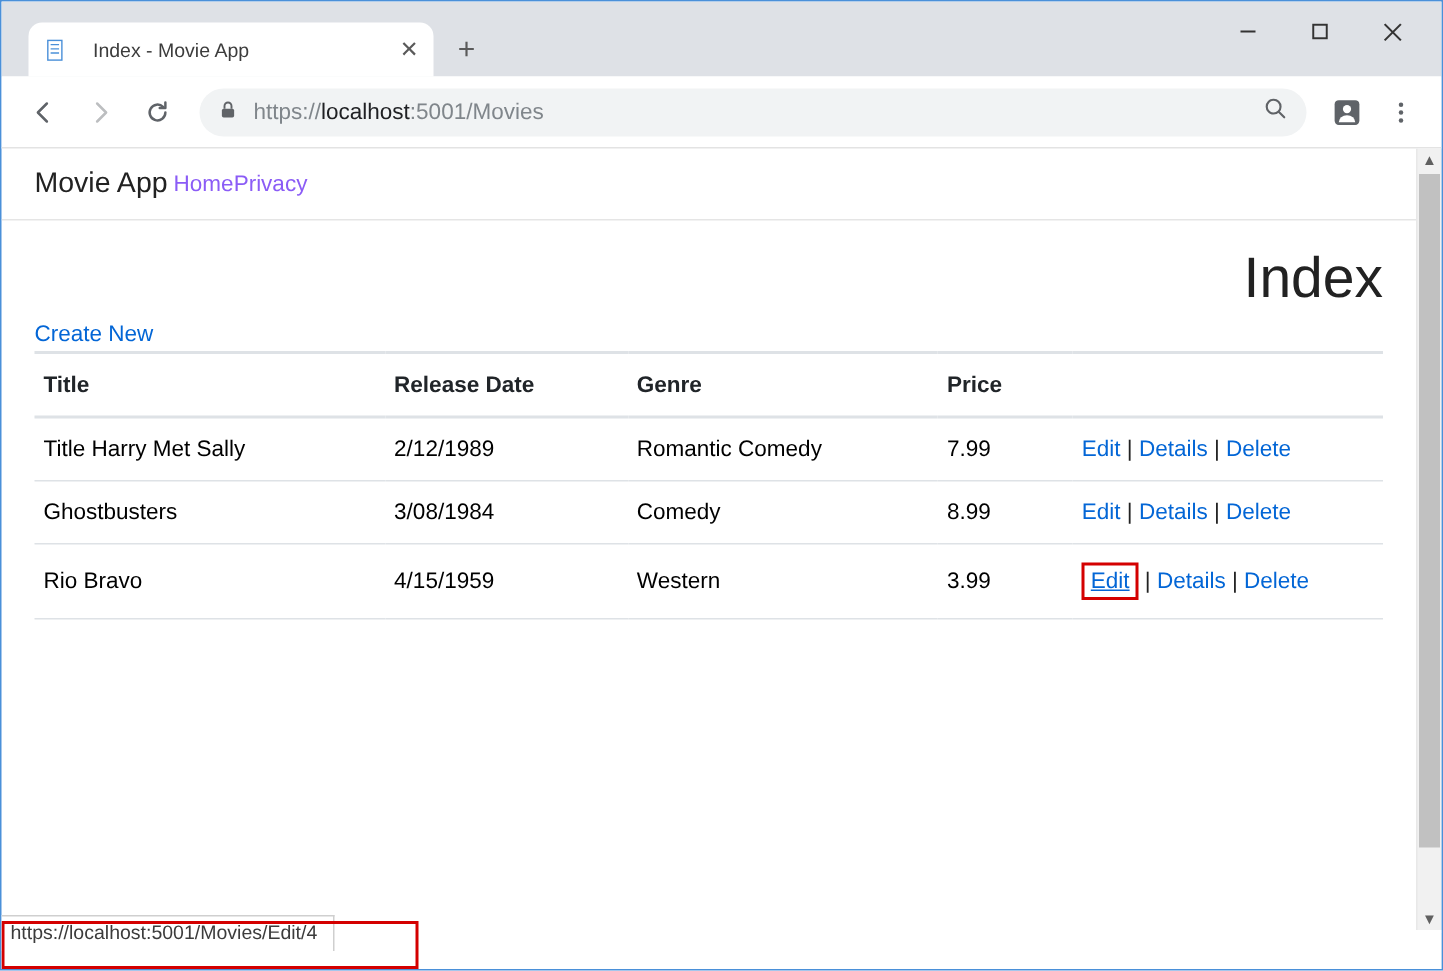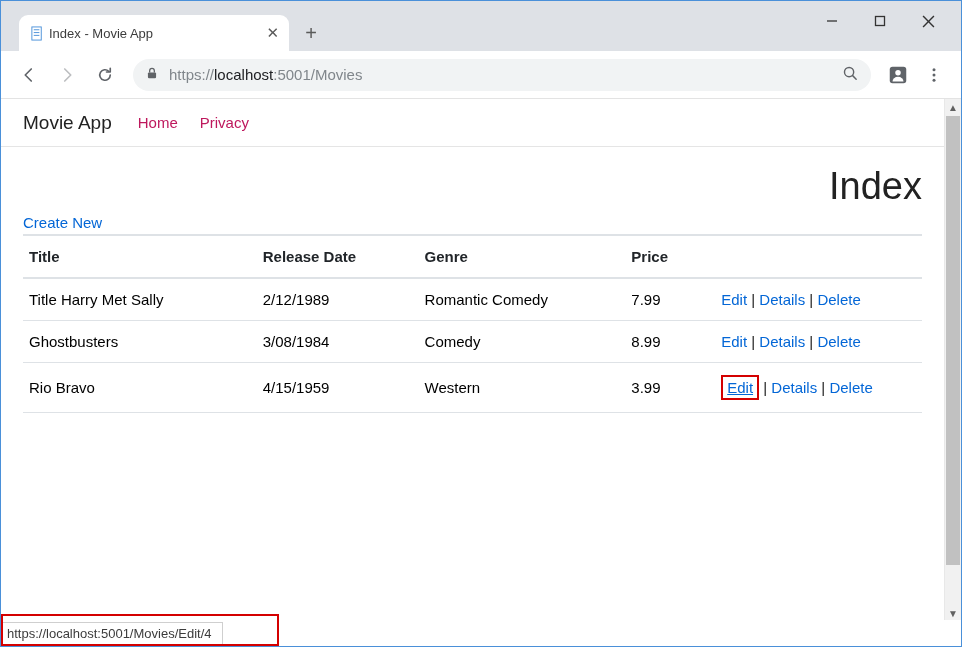--- a/index.html
+++ b/index.html
@@ -36,21 +36,21 @@
     background: #fff;
     height: 36px;
     width: 270px;
     border-top-left-radius: 9px;
     border-top-right-radius: 9px;
     display: flex;
     align-items: center;
     padding: 0 10px;
     font-size: 13px;
     color: #3c3c3c;
-    gap: 4px;
+    gap: 17px;
   }
   .tab .favicon {
     width:16px;height:16px;display:inline-flex;align-items:center;justify-content:center;color:#4a90d9;font-size:12px;
   }
   .tab .tab-title { flex:1; white-space:nowrap; overflow:hidden; text-overflow:ellipsis; }
   .tab .tab-close { color:#5a5a5a; font-size:15px; cursor:pointer; font-weight: 400;}
   .new-tab {
     width:28px;height:28px;display:flex;align-items:center;justify-content:center;color:#5a5a5a;font-size:20px;margin-left:8px;margin-bottom:4px;cursor:pointer;border-radius:50%;
   }
   
@@ -107,25 +107,24 @@
     height:100%;
     position:relative;
   }
   
   .app-nav {
     height:48px;
     border-bottom:1px solid #e5e5e5;
     display:flex;
     align-items:center;
     padding:0 22px;
-    gap:22px;
     font-size:15px;
   }
   .brand { font-size:19px; color:#222; margin-right:4px;}
-  .nav-link { color:#be185d; cursor:pointer; font-size:15px;}
+  .nav-link { color:#8b5cf6; cursor:pointer; font-size:15px;}
   .page-body { padding: 18px 22px; }
   h1.page-title { font-size:38px; font-weight:500; color:#222; margin-bottom:6px;text-align:right;}
   .create-link { color:#0366d6; font-size:15px; cursor:pointer; display:inline-block; margin-bottom:3px;}
   table.data {
     width:100%;
     border-collapse:collapse;
     font-size:15px;
   }
   table.data th, table.data td {
     text-align:left;
@@ -163,21 +162,21 @@
     position:absolute;
     left:0px; bottom:0px;
     height:32px;
     width:278px;
     border:2.5px solid #d40000;
     z-index:5;
     pointer-events:none;
   }
   .status-inner {
     position:absolute;
-    left:0; bottom:0;
+    left:0; bottom:12px;
     height:24px;
     background:#fff;
     border:1px solid #cfcfcf;
     border-left:none;
     border-bottom:none;
     padding:3px 10px 3px 6px;
     font-size:13px;
     color:#3c3c3c;
   }
   .col-title{width:26%;}

